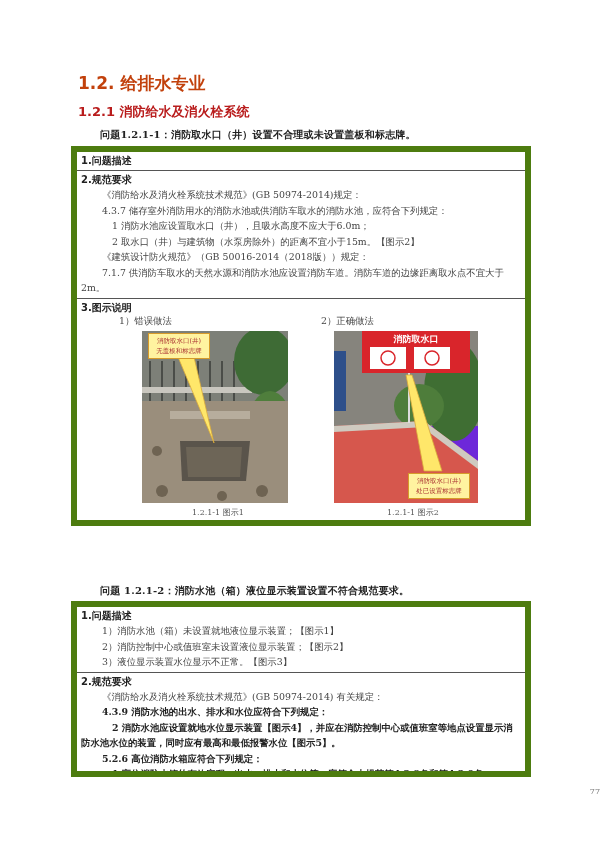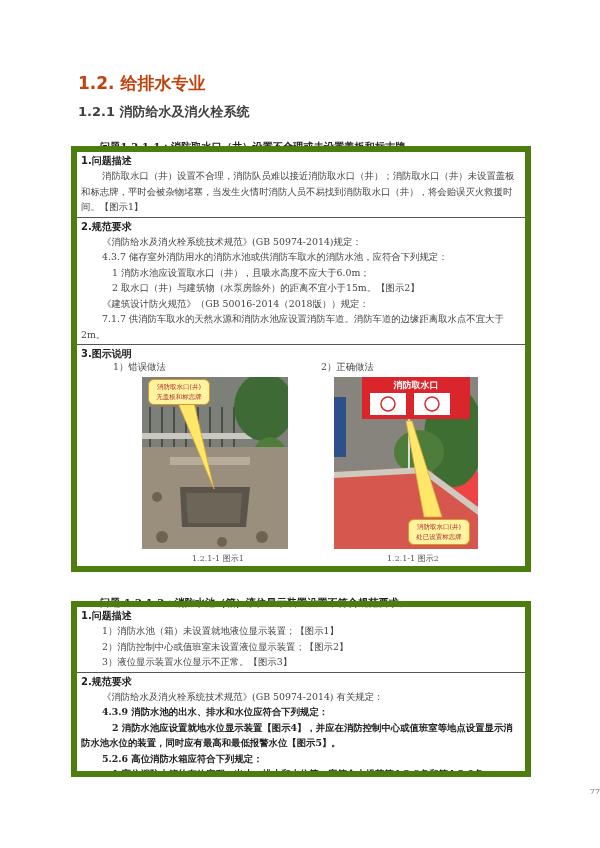--- a/index.html
+++ b/index.html
@@ -1,62 +1,61 @@
 <!DOCTYPE html>
 <html><head>
 <meta charset="utf-8">
 <style>
   * { box-sizing: border-box; margin: 0; padding: 0; }
   html, body { width: 600px; height: 848px; background: #ffffff; overflow: hidden; }
   body { position: relative; font-family: "DejaVu Serif", "Liberation Serif", serif; color: #222; }
   .h1 { position: absolute; left: 78px; top: 72px; font-size: 17px; font-weight: bold; font-family: "DejaVu Sans", "Liberation Sans", sans-serif; color: #c2410c; }
-  .h2 { position: absolute; left: 78px; top: 103px; font-size: 13px; font-weight: bold; font-family: "DejaVu Sans", "Liberation Sans", sans-serif; color: #404040; }
-  .qtitle { position: absolute; left: 100px; font-size: 10px; font-weight: bold; color: #222; letter-spacing: 0.2px; margin-top: 12px; }
+  .h2 { position: absolute; left: 78px; top: 103px; font-size: 13px; font-weight: bold; font-family: "DejaVu Sans", "Liberation Sans", sans-serif; color: #b91c1c; }
+  .qtitle { position: absolute; left: 100px; font-size: 10px; font-weight: bold; color: #222; letter-spacing: 0.2px; }
   .box { position: absolute; left: 71px; width: 460px; border: 6px solid #4d7c0f; }
   .sec { border-bottom: 1px solid #555; padding: 1px 4px 2px 4px; }
   .sec:last-child { border-bottom: none; }
   .sec-h { font-size: 10px; font-weight: bold; line-height: 15px; font-family: "DejaVu Sans", "Liberation Sans", sans-serif; color: #222; }
   .p { font-size: 9.4px; line-height: 15.5px; color: #444; }
   .ind1 { text-indent: 21px; }
   .ind2 { padding-left: 21px; }
   .ind3 { padding-left: 31px; }
   .bold { font-weight: bold; color: #222; }
   .fig-row { position: relative; height: 205px; }
   .fig-lab { position: absolute; font-size: 9.4px; color: #444; }
   .photo { position: absolute; overflow: hidden; }
   .cap { position: absolute; font-size: 8px; color: #555; margin-left: 8px; }
-  .callout { position: absolute; background: #fff3a0; border: 1px solid #d69a2a; border-radius: 6px; font-size: 6.5px; text-align: center; line-height: 10px; color: #a33; font-family: "DejaVu Sans", sans-serif; padding: 2px 3px; }
+  .callout { position: absolute; background: #fff3a0; border: 1px solid #d69a2a; border-radius: 0; font-size: 6.5px; text-align: center; line-height: 10px; color: #a33; font-family: "DejaVu Sans", sans-serif; padding: 2px 3px; }
   .page-num { position: absolute; top: 787px; left: 0; width: 600px; text-align: right; font-size: 8px; color: #777; }
 </style>
 </head>
 <body>
 
 <div class="h1">1.2. 给排水专业</div>
 <div class="h2">1.2.1 消防给水及消火栓系统</div>
 
 <div class="qtitle" style="top:128px;">问题1.2.1-1：消防取水口（井）设置不合理或未设置盖板和标志牌。</div>
 
 <div class="box" style="top:146px;">
   <div class="sec">
     <div class="sec-h">1.问题描述</div>
-    <div class="p ind1">消防取水口（井）设置不合理，消防队员难以接近消防取水口（井）；消防取水口（井）未设置盖板和标志牌，平时会被杂物堵塞，当发生火情时消防人员不易找到消防取水口（井），将会贻误灭火救援时间。【图示1】</div>
   </div>
   <div class="sec">
     <div class="sec-h">2.规范要求</div>
     <div class="p ind2">《消防给水及消火栓系统技术规范》(GB 50974-2014)规定：</div>
     <div class="p ind2">4.3.7 储存室外消防用水的消防水池或供消防车取水的消防水池，应符合下列规定：</div>
     <div class="p ind3">1 消防水池应设置取水口（井），且吸水高度不应大于6.0m；</div>
     <div class="p ind3">2 取水口（井）与建筑物（水泵房除外）的距离不宜小于15m。【图示2】</div>
     <div class="p ind2">《建筑设计防火规范》（GB 50016-2014（2018版））规定：</div>
     <div class="p ind1">7.1.7 供消防车取水的天然水源和消防水池应设置消防车道。消防车道的边缘距离取水点不宜大于2m。</div>
   </div>
   <div class="sec" style="padding-bottom:0;">
     <div class="sec-h">3.图示说明</div>
     <div class="fig-row">
-      <div class="fig-lab" style="left:32px; top:0px;">1）错误做法</div>
+      <div class="fig-lab" style="left:38px; top:0px;">1）错误做法</div>
       <div class="fig-lab" style="left:240px; top:0px;">2）正确做法</div>
 
       <div class="photo" style="left:61px; top:16px; width:146px; height:172px; background:#8a8478;">
         <svg width="146" height="172" viewBox="0 0 146 172">
           <rect x="0" y="0" width="146" height="70" fill="#7d8078"></rect>
           <g stroke="#4a4d48" stroke-width="2">
             <line x1="8" y1="30" x2="8" y2="70"></line>
               <line x1="20" y1="30" x2="20" y2="70"></line>
               <line x1="32" y1="30" x2="32" y2="70"></line>
             <line x1="44" y1="30" x2="44" y2="70"></line>
@@ -77,21 +76,21 @@
               <circle cx="20" cy="160" r="6"></circle>
               <circle cx="120" cy="160" r="6"></circle>
               <circle cx="80" cy="165" r="5"></circle>
             </g>
           <polygon points="36,26 52,26 72,112" fill="#ffe76a" stroke="#d9a93a" stroke-width="0.8"></polygon>
         </svg>
         <div class="callout" style="left:6px; top:2px; width:62px; white-space:pre-line;">消防取水口(井)
 无盖板和标志牌</div>
       </div>
 
-      <div class="photo" style="left:253px; top:16px; width:144px; height:172px; background:#ef4444;">
+      <div class="photo" style="left:253px; top:16px; width:144px; height:172px; background:#6d28d9;">
         <svg width="144" height="172" viewBox="0 0 144 172">
           <rect x="0" y="0" width="144" height="95" fill="#86847d"></rect>
           <rect x="0" y="20" width="12" height="60" fill="#2d4f8a"></rect>
           <ellipse cx="120" cy="60" rx="30" ry="50" fill="#3f6e33"></ellipse>
           <ellipse cx="85" cy="75" rx="25" ry="22" fill="#4e7d3b"></ellipse>
           <polygon points="0,95 90,90 144,130 144,172 0,172" fill="#d6574d"></polygon>
           <polygon points="0,95 90,90 92,96 0,101" fill="#cfcac0"></polygon>
           <polygon points="90,90 144,130 144,138 88,96" fill="#cfcac0"></polygon>
           <rect x="28" y="0" width="108" height="42" fill="#d9252b"></rect>
           <rect x="36" y="16" width="36" height="22" fill="#ffffff"></rect>

